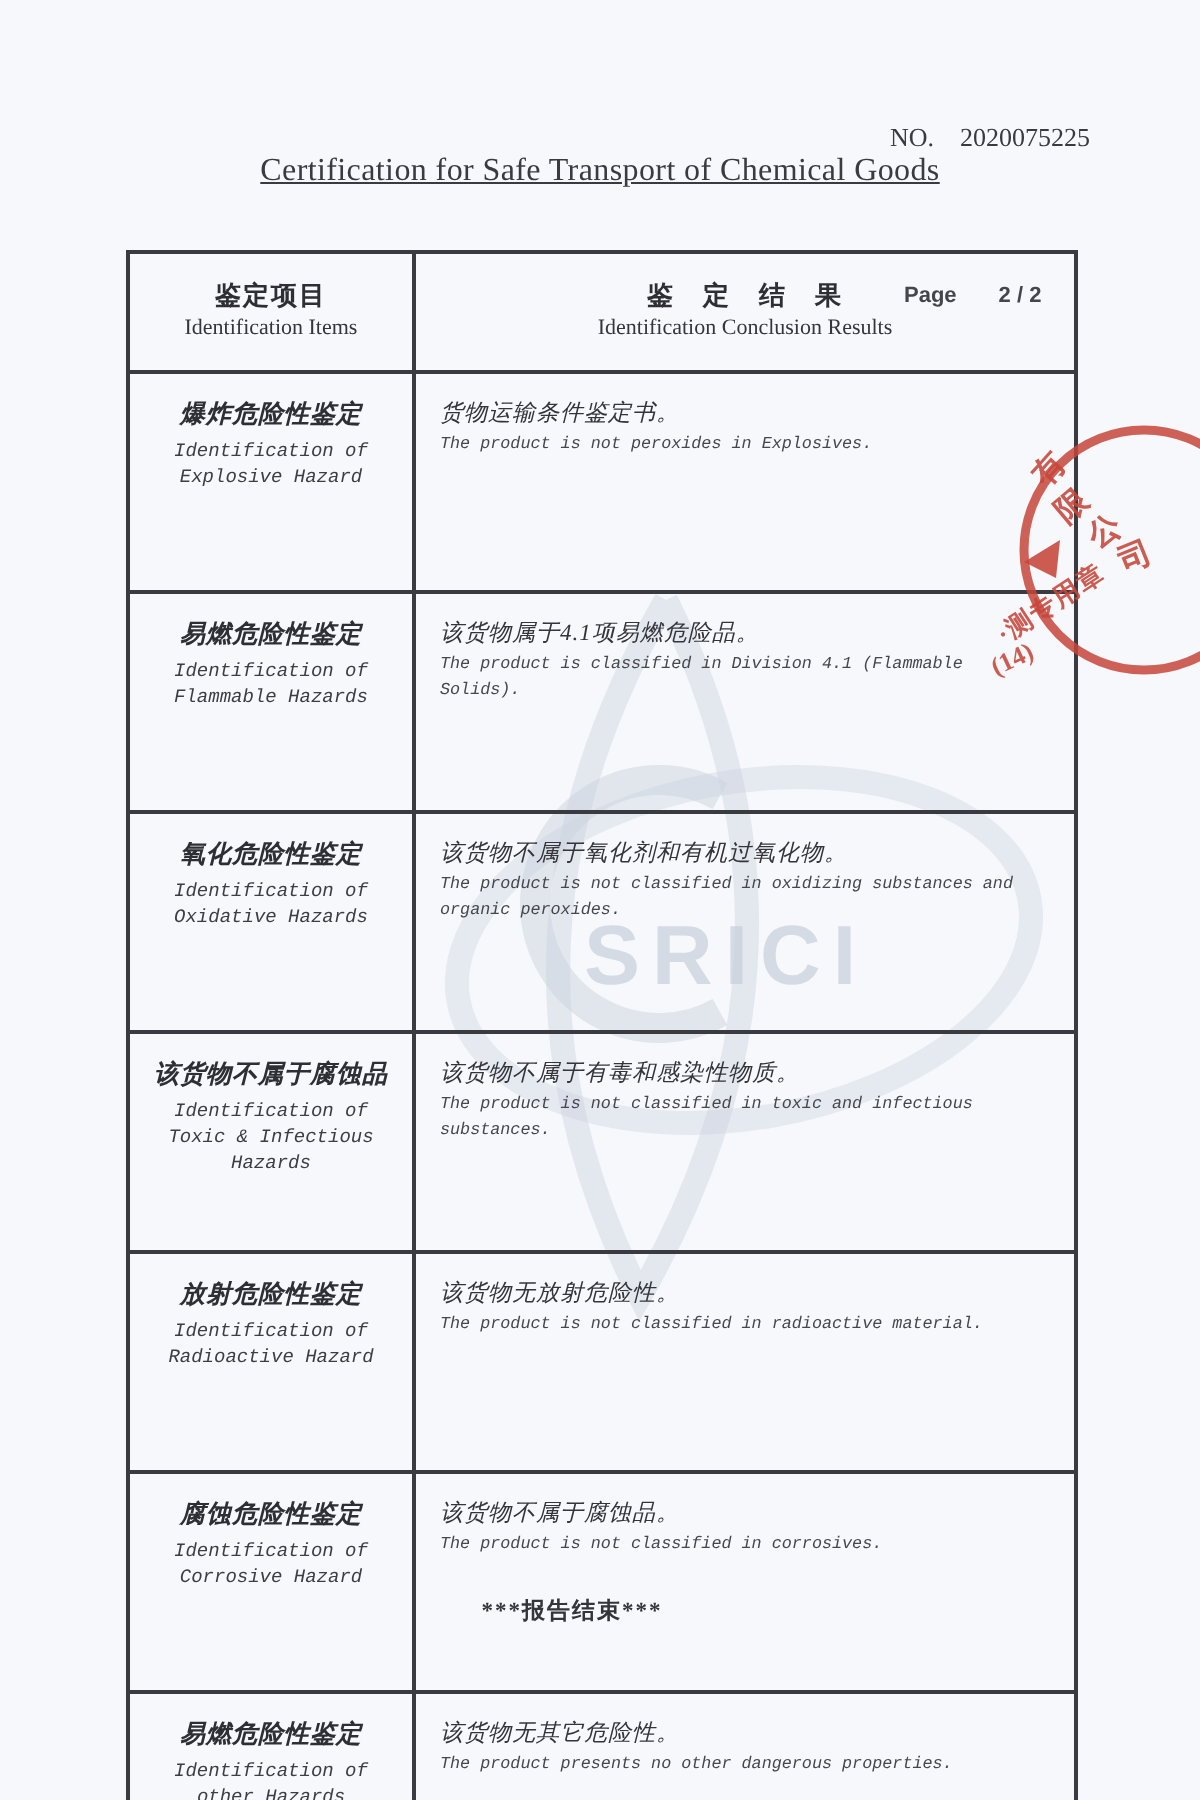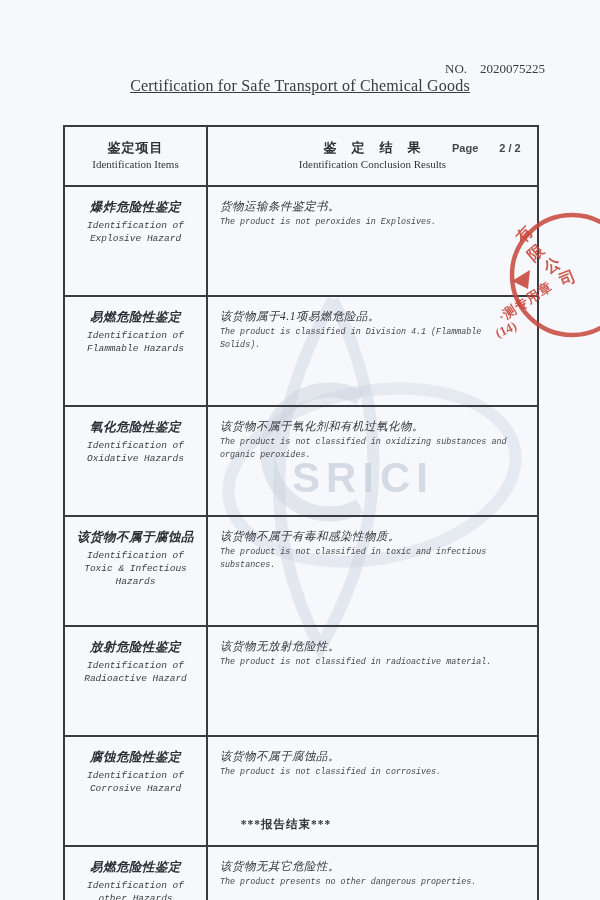--- a/index.html
+++ b/index.html
@@ -57,21 +57,21 @@
   .result-zh{font-size:11.5px;letter-spacing:.5px;color:#34343a;}
   .result-en{
     font-size:8.4px;line-height:12.5px;margin-top:2px;color:#46464d;
     font-family:"Liberation Mono","DejaVu Sans Mono",monospace;white-space:pre-line;
   }
   tr.verify-row td{
     height:15px;text-align:center;vertical-align:middle;padding:2px 0 1px 0;
     font-size:12px;color:#46464d;letter-spacing:.3px;
   }
   .end-note{
-    position:absolute;top:817px;left:0;width:572px;text-align:center;z-index:2;
+    position:absolute;top:798px;left:0;width:572px;text-align:center;z-index:2;
     font-size:11.5px;font-weight:bold;letter-spacing:1px;color:#34343a;
   }
 </style>
 </head>
 <body>
 
 <div class="page">
 
   <svg class="overlay wm-layer" viewBox="0 0 600 900">
     <path d="M333,300 Q420,474 320,648 Q232,474 333,300" fill="none" stroke="#ccd3de" stroke-width="12" opacity="0.45"></path>

